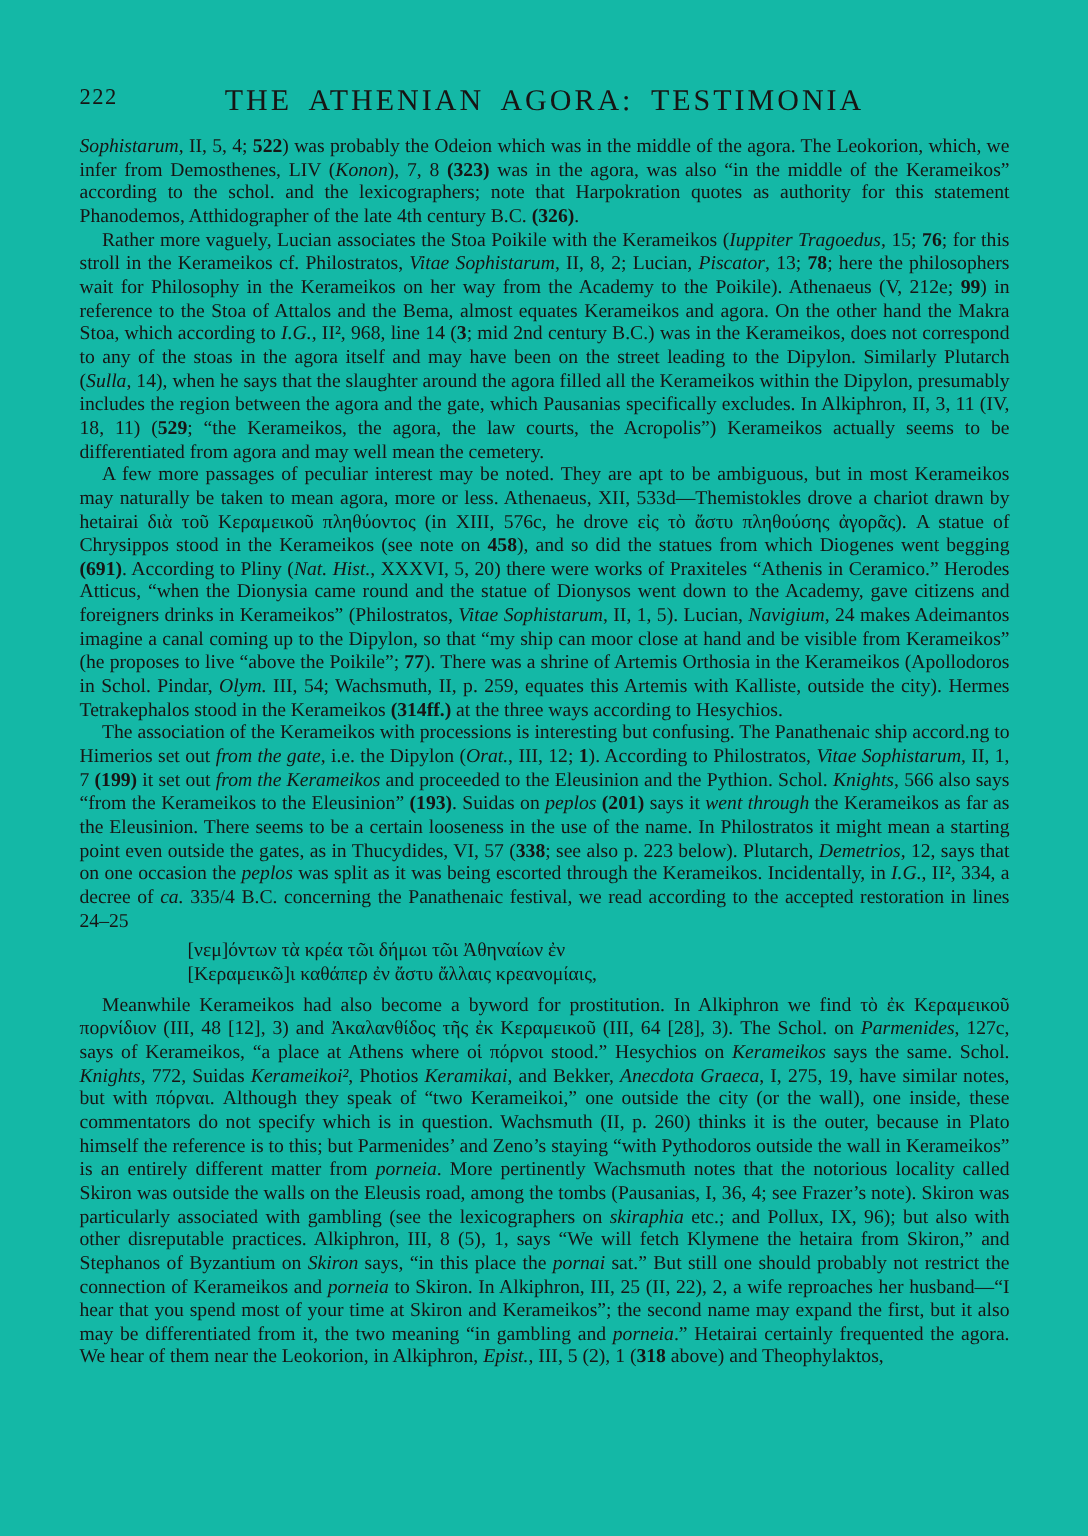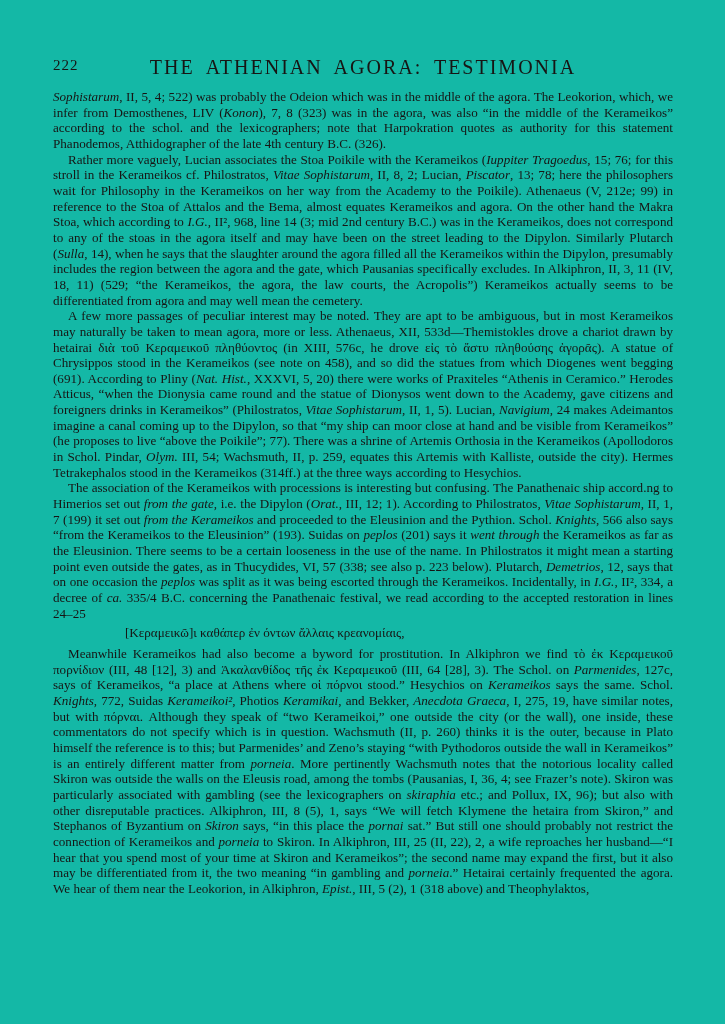--- a/index.html
+++ b/index.html
@@ -42,38 +42,39 @@
     top: 89px;
     left: 53px;
     width: 620px;
     font-size: 13.1px;
     line-height: 15.65px;
     text-align: justify;
   }
   .para { margin: 0; padding: 0; text-indent: 0; }
   .para.indent { text-indent: 15px; }
   .it { font-style: italic; margin-top: 28px; }
-  .bd { font-weight: normal; }
+  .bd { font-weight: bold; }
   .quote {
     padding: 4px 0 5px 72px;
     text-align: left;
   }
   .quote div { white-space: nowrap; }
 </style>
 </head>
 <body>
 
 <div class="sheet">
   <header class="pagehead">
     <span class="folio">222</span>
     <div class="running-title">THE ATHENIAN AGORA: TESTIMONIA</div>
   </header>
   <main class="text">
     <p class="para"><span class="it">Sophistarum</span><span>, II, 5, 4; </span><span class="bd">522</span><span>) was probably the Odeion which was in the middle of the agora. The Leokorion, which, we infer from Demosthenes, LIV (</span><span class="it">Konon</span><span>), 7, 8 </span><span class="bd">(323)</span><span> was in the agora, was also “in the middle of the Kerameikos” according to the schol. and the lexicographers; note that Harpokration quotes as authority for this statement Phanodemos, Atthidographer of the late 4th century B.C. </span><span class="bd">(326)</span><span>.</span></p>
     <p class="para indent"><span>Rather more vaguely, Lucian associates the Stoa Poikile with the Kerameikos (</span><span class="it">Iuppiter Tragoedus</span><span>, 15; </span><span class="bd">76</span><span>; for this stroll in the Kerameikos cf. Philostratos, </span><span class="it">Vitae Sophistarum</span><span>, II, 8, 2; Lucian, </span><span class="it">Piscator</span><span>, 13; </span><span class="bd">78</span><span>; here the philosophers wait for Philosophy in the Kerameikos on her way from the Academy to the Poikile). Athenaeus (V, 212e; </span><span class="bd">99</span><span>) in reference to the Stoa of Attalos and the Bema, almost equates Kerameikos and agora. On the other hand the Makra Stoa, which according to </span><span class="it">I.G.</span><span>, II², 968, line 14 (</span><span class="bd">3</span><span>; mid 2nd century B.C.) was in the Kerameikos, does not correspond to any of the stoas in the agora itself and may have been on the street leading to the Dipylon. Similarly Plutarch (</span><span class="it">Sulla</span><span>, 14), when he says that the slaughter around the agora filled all the Kerameikos within the Dipylon, presumably includes the region between the agora and the gate, which Pausanias specifically excludes. In Alkiphron, II, 3, 11 (IV, 18, 11) (</span><span class="bd">529</span><span>; “the Kerameikos, the agora, the law courts, the Acropolis”) Kerameikos actually seems to be differentiated from agora and may well mean the cemetery.</span></p>
     <p class="para indent"><span>A few more passages of peculiar interest may be noted. They are apt to be ambiguous, but in most Kerameikos may naturally be taken to mean agora, more or less. Athenaeus, XII, 533d—Themistokles drove a chariot drawn by hetairai διὰ τοῦ Κεραμεικοῦ πληθύοντος (in XIII, 576c, he drove εἰς τὸ ἄστυ πληθούσης ἀγορᾶς). A statue of Chrysippos stood in the Kerameikos (see note on </span><span class="bd">458</span><span>), and so did the statues from which Diogenes went begging </span><span class="bd">(691)</span><span>. According to Pliny (</span><span class="it">Nat. Hist.</span><span>, XXXVI, 5, 20) there were works of Praxiteles “Athenis in Ceramico.” Herodes Atticus, “when the Dionysia came round and the statue of Dionysos went down to the Academy, gave citizens and foreigners drinks in Kerameikos” (Philostratos, </span><span class="it">Vitae Sophistarum</span><span>, II, 1, 5). Lucian, </span><span class="it">Navigium</span><span>, 24 makes Adeimantos imagine a canal coming up to the Dipylon, so that “my ship can moor close at hand and be visible from Kerameikos” (he proposes to live “above the Poikile”; </span><span class="bd">77</span><span>). There was a shrine of Artemis Orthosia in the Kerameikos (Apollodoros in Schol. Pindar, </span><span class="it">Olym.</span><span> III, 54; Wachsmuth, II, p. 259, equates this Artemis with Kalliste, outside the city). Hermes Tetrakephalos stood in the Kerameikos </span><span class="bd">(314ff.)</span><span> at the three ways according to Hesychios.</span></p>
     <p class="para indent"><span>The association of the Kerameikos with processions is interesting but confusing. The Panathenaic ship accord.ng to Himerios set out </span><span class="it">from the gate</span><span>, i.e. the Dipylon (</span><span class="it">Orat.</span><span>, III, 12; </span><span class="bd">1</span><span>). According to Philostratos, </span><span class="it">Vitae Sophistarum</span><span>, II, 1, 7 </span><span class="bd">(199)</span><span> it set out </span><span class="it">from the Kerameikos</span><span> and proceeded to the Eleusinion and the Pythion. Schol. </span><span class="it">Knights</span><span>, 566 also says “from the Kerameikos to the Eleusinion” </span><span class="bd">(193)</span><span>. Suidas on </span><span class="it">peplos</span><span> </span><span class="bd">(201)</span><span> says it </span><span class="it">went through</span><span> the Kerameikos as far as the Eleusinion. There seems to be a certain looseness in the use of the name. In Philostratos it might mean a starting point even outside the gates, as in Thucydides, VI, 57 (</span><span class="bd">338</span><span>; see also p. 223 below). Plutarch, </span><span class="it">Demetrios</span><span>, 12, says that on one occasion the </span><span class="it">peplos</span><span> was split as it was being escorted through the Kerameikos. Incidentally, in </span><span class="it">I.G.</span><span>, II², 334, a decree of </span><span class="it">ca.</span><span> 335/4 B.C. concerning the Panathenaic festival, we read according to the accepted restoration in lines 24–25</span></p>
     <div class="quote">
-      <div>[Κεραμεικῶ]ι καθάπερ ἐν όντων ἄλλαις κρεανομίαις,</div>
+      <div>[νεμ]όντων τὰ κρέα τῶι δήμωι τῶι Ἀθηναίων ἐν</div>
+      <div>[Κεραμεικῶ]ι καθάπερ ἐν ἄστυ ἄλλαις κρεανομίαις,</div>
     </div>
     <p class="para indent"><span>Meanwhile Kerameikos had also become a byword for prostitution. In Alkiphron we find τὸ ἐκ Κεραμεικοῦ πορνίδιον (III, 48 [12], 3) and Ἀκαλανθίδος τῆς ἐκ Κεραμεικοῦ (III, 64 [28], 3). The Schol. on </span><span class="it">Parmenides</span><span>, 127c, says of Kerameikos, “a place at Athens where οἱ πόρνοι stood.” Hesychios on </span><span class="it">Kerameikos</span><span> says the same. Schol. </span><span class="it">Knights</span><span>, 772, Suidas </span><span class="it">Kerameikoi²</span><span>, Photios </span><span class="it">Keramikai</span><span>, and Bekker, </span><span class="it">Anecdota Graeca</span><span>, I, 275, 19, have similar notes, but with πόρναι. Although they speak of “two Kerameikoi,” one outside the city (or the wall), one inside, these commentators do not specify which is in question. Wachsmuth (II, p. 260) thinks it is the outer, because in Plato himself the reference is to this; but Parmenides’ and Zeno’s staying “with Pythodoros outside the wall in Kerameikos” is an entirely different matter from </span><span class="it">porneia</span><span>. More pertinently Wachsmuth notes that the notorious locality called Skiron was outside the walls on the Eleusis road, among the tombs (Pausanias, I, 36, 4; see Frazer’s note). Skiron was particularly associated with gambling (see the lexicographers on </span><span class="it">skiraphia</span><span> etc.; and Pollux, IX, 96); but also with other disreputable practices. Alkiphron, III, 8 (5), 1, says “We will fetch Klymene the hetaira from Skiron,” and Stephanos of Byzantium on </span><span class="it">Skiron</span><span> says, “in this place the </span><span class="it">pornai</span><span> sat.” But still one should probably not restrict the connection of Kerameikos and </span><span class="it">porneia</span><span> to Skiron. In Alkiphron, III, 25 (II, 22), 2, a wife reproaches her husband—“I hear that you spend most of your time at Skiron and Kerameikos”; the second name may expand the first, but it also may be differentiated from it, the two meaning “in gambling and </span><span class="it">porneia</span><span>.” Hetairai certainly frequented the agora. We hear of them near the Leokorion, in Alkiphron, </span><span class="it">Epist.</span><span>, III, 5 (2), 1 (</span><span class="bd">318</span><span> above) and Theophylaktos,</span></p>
   </main>
 </div>
 
 </body></html>

